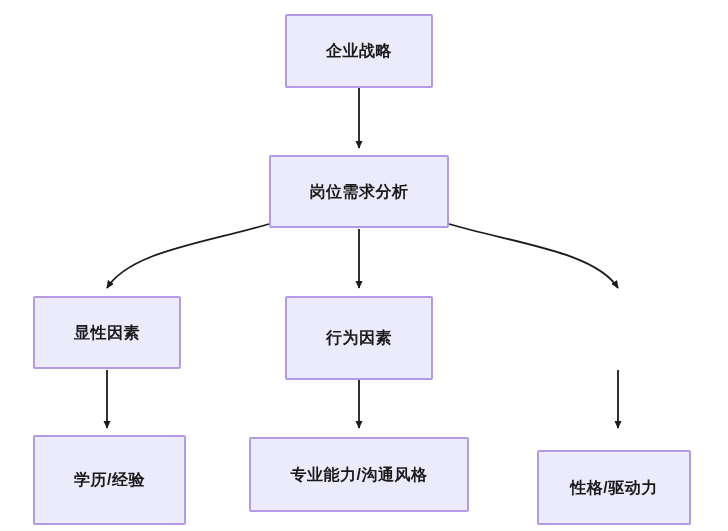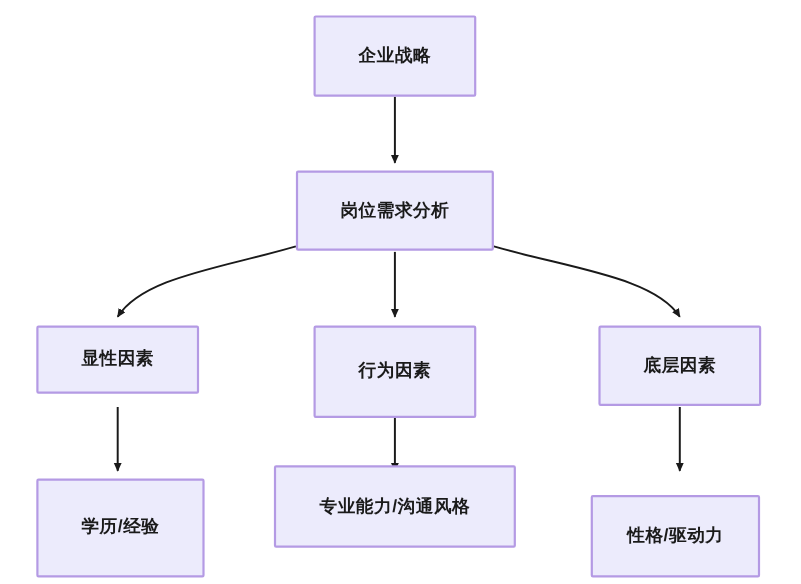--- a/index.html
+++ b/index.html
@@ -44,26 +44,26 @@
     line-height: 1.2;
     letter-spacing: 0.5px;
     white-space: nowrap;
     text-align: center;
   }
   
   #node-strategy   { left: 285px; top: 14px;  width: 148px; height: 74px; }
   
   #node-demand     { left: 269px; top: 155px; width: 180px; height: 73px; justify-content: center; }
   
-  #node-explicit   { left: 33px;  top: 296px; width: 148px; height: 62px; }
+  #node-explicit   { left: 33px;  top: 296px; width: 148px; height: 73px; }
   #node-behavior   { left: 285px; top: 296px; width: 148px; height: 84px; }
   #node-underlying { left: 544px; top: 296px; width: 148px; height: 73px; }
   
   #node-education  { left: 33px;  top: 435px; width: 153px; height: 90px; }
-  #node-ability    { left: 249px; top: 423px; width: 220px; height: 75px; }
+  #node-ability    { left: 249px; top: 437px; width: 220px; height: 75px; }
   #node-character  { left: 537px; top: 435px; width: 154px; height: 75px; margin-top: 15px; }
 </style>
 </head>
 <body>
 
 <div id="diagram-canvas">
 
   <svg id="edge-layer" viewBox="0 0 728 531" width="728" height="531" xmlns="http://www.w3.org/2000/svg">
     <defs>
       <marker id="arrowhead" markerWidth="9" markerHeight="9" refX="7.2" refY="3.6" orient="auto" markerUnits="userSpaceOnUse">
@@ -95,23 +95,20 @@
   </div>
 
   <div class="node" id="node-explicit">
     <span class="node-label">显性因素</span>
   </div>
 
   <div class="node" id="node-behavior">
     <span class="node-label">行为因素</span>
   </div>
 
-  <div class="node" id="node-underlying">
-    <span class="node-label">底层因素</span>
-  </div>
 
   <div class="node" id="node-education">
     <span class="node-label">学历/经验</span>
   </div>
 
   <div class="node" id="node-ability">
     <span class="node-label">专业能力/沟通风格</span>
   </div>
 
   <div class="node" id="node-character">

